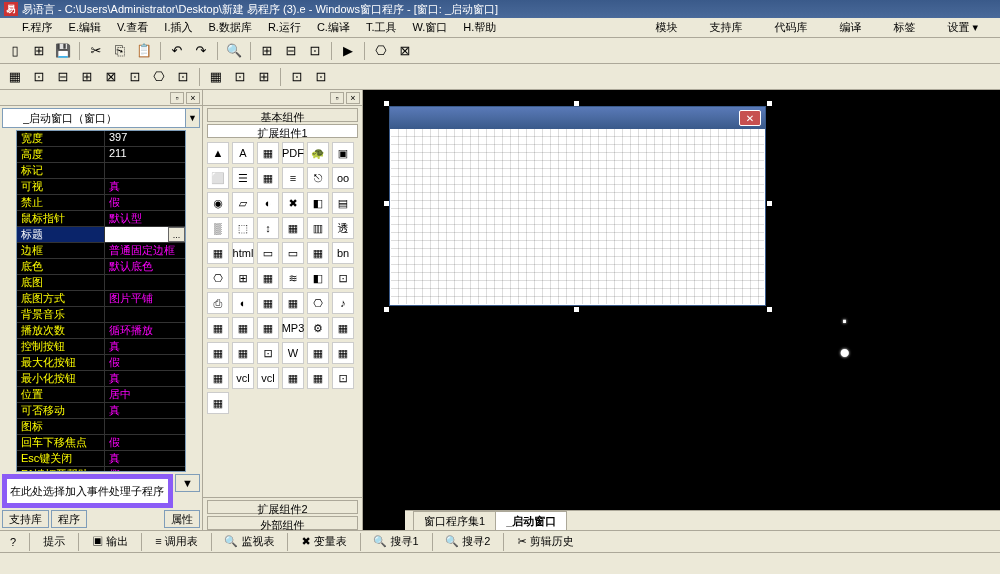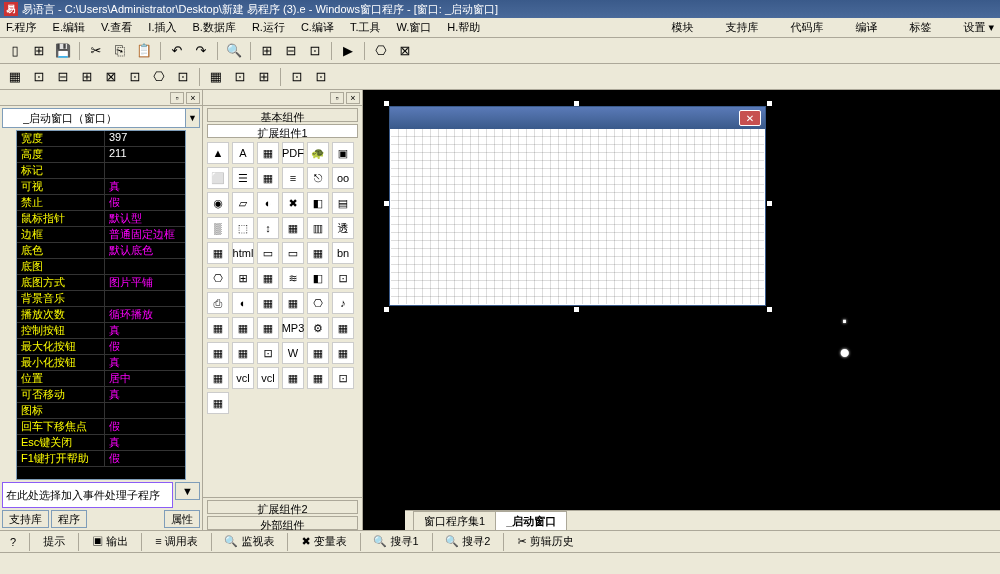--- a/index.html
+++ b/index.html
@@ -1,19 +1,19 @@
 <!DOCTYPE html>
 <html><head>
 <meta charset="utf-8">
 <style>
 *{box-sizing:border-box;margin:0;padding:0;font-family:"Microsoft YaHei",SimSun,sans-serif;font-size:11px;user-select:none}
 body{width:1000px;height:574px;background:#fff;overflow:hidden;position:relative}
 .titlebar{height:18px;background:linear-gradient(#3a5a8a,#4a6a9a);color:#fff;display:flex;align-items:center;padding:0 4px;font-size:11px}
 .titlebar .icon{width:14px;height:14px;background:#c33;margin-right:4px;display:inline-flex;align-items:center;justify-content:center;color:#fff;font-size:9px;font-weight:bold}
-.menubar{height:20px;background:#ece9d8;border-bottom:1px solid #aca899;display:flex;align-items:center;padding:0 0;gap:4px}
+.menubar{height:20px;background:#ece9d8;border-bottom:1px solid #aca899;display:flex;align-items:center;padding:0 16px;gap:4px}
 .menubar span{padding:2px 6px;cursor:pointer}
 .menubar-right{margin-left:auto;display:flex;gap:20px}
 .toolbar1{height:26px;background:#ece9d8;border-bottom:1px solid #aca899;display:flex;align-items:center;padding:0 4px;gap:2px}
 .tbtn{width:22px;height:22px;border:1px solid transparent;display:flex;align-items:center;justify-content:center;cursor:pointer;font-size:13px}
 .tsep{width:1px;height:18px;background:#aca899;margin:0 3px}
 .toolbar2{height:26px;background:#ece9d8;border-bottom:1px solid #aca899;display:flex;align-items:center;padding:0 4px;gap:2px}
 .mainrow{display:flex;height:440px}
 .panel-props{width:203px;background:#ece9d8;border-right:1px solid #aca899;display:flex;flex-direction:column}
 .panel-hdr{height:16px;background:#ece9d8;border-bottom:1px solid #aca899;display:flex;justify-content:flex-end;align-items:center;gap:2px;padding:0 2px}
 .hdr-btn{width:14px;height:12px;border:1px solid #aca899;background:#ece9d8;font-size:9px;display:flex;align-items:center;justify-content:center;cursor:pointer}
@@ -23,21 +23,21 @@
 .propgrid{flex:1;overflow-y:auto;background:#000;margin:0 16px;border:1px solid #7f9db9}
 .proprow{display:flex;height:16px;border-bottom:1px solid #333}
 .proprow .k{width:88px;background:#000;color:#ff0;padding:0 4px;border-right:1px solid #333;overflow:hidden;white-space:nowrap}
 .proprow .v{flex:1;background:#000;color:#f0f;padding:0 4px;overflow:hidden;white-space:nowrap}
 .proprow .v.w{color:#fff}
 .proprow.sel .k{background:#0a246a;color:#fff}
 .proprow.sel .v{background:#fff;color:#000}
 .proprow .btn{width:17px;background:#ece9d8;border:1px solid #666;font-size:9px;display:flex;align-items:center;justify-content:center}
 .propfoot{margin:2px;display:flex;flex-direction:column;gap:2px}
 .propfoot .row{display:flex;gap:2px}
-.propfoot input{flex:1;height:18px;border:1px solid #8b5cf6;font-size:11px;padding:12px 3px}
+.propfoot input{flex:1;height:18px;border:5px solid #8b5cf6;font-size:11px;padding:12px 3px}
 .propfoot button{height:18px;border:1px solid #7f9db9;background:#ece9d8;padding:0 6px;font-size:11px;cursor:pointer}
 .panel-tools{width:160px;background:#ece9d8;border-right:1px solid #aca899;display:flex;flex-direction:column}
 .toolshead{height:14px;border:1px solid #aca899;margin:2px 4px 0;text-align:center;background:#ece9d8;line-height:16px;cursor:pointer}
 .toolshead.active{background:#fff}
 .toolgrid{flex:1;padding:4px;display:grid;grid-template-columns:repeat(6,22px);grid-auto-rows:22px;gap:3px;align-content:start;overflow-y:auto}
 .tcell{width:22px;height:22px;border:1px solid #ccc;background:#fff;display:flex;align-items:center;justify-content:center;font-size:11px;cursor:pointer}
 .toolsfoot{border-top:1px solid #aca899}
 .canvas-area{flex:1;background:#000;position:relative;overflow:hidden}
 .form-designer{position:absolute;left:20px;top:10px;width:390px;height:290px;background:#000}
 .form-window{position:absolute;left:6px;top:6px;width:377px;height:200px;background:#fff;border:1px solid #3a5a8a}
@@ -151,20 +151,25 @@
           <div class="v">真</div>
         </div>
         <div class="proprow">
           <div class="k">禁止</div>
           <div class="v">假</div>
         </div>
         <div class="proprow">
           <div class="k">鼠标指针</div>
           <div class="v">默认型</div>
         </div>
+        <div class="proprow sel">
+          <div class="k">标题</div>
+          <div class="v"></div>
+          <div class="btn">...</div>
+        </div>
         <div class="proprow">
           <div class="k">边框</div>
           <div class="v">普通固定边框</div>
         </div>
         <div class="proprow">
           <div class="k">底色</div>
           <div class="v">默认底色</div>
         </div>
         <div class="proprow">
           <div class="k">底图</div>

